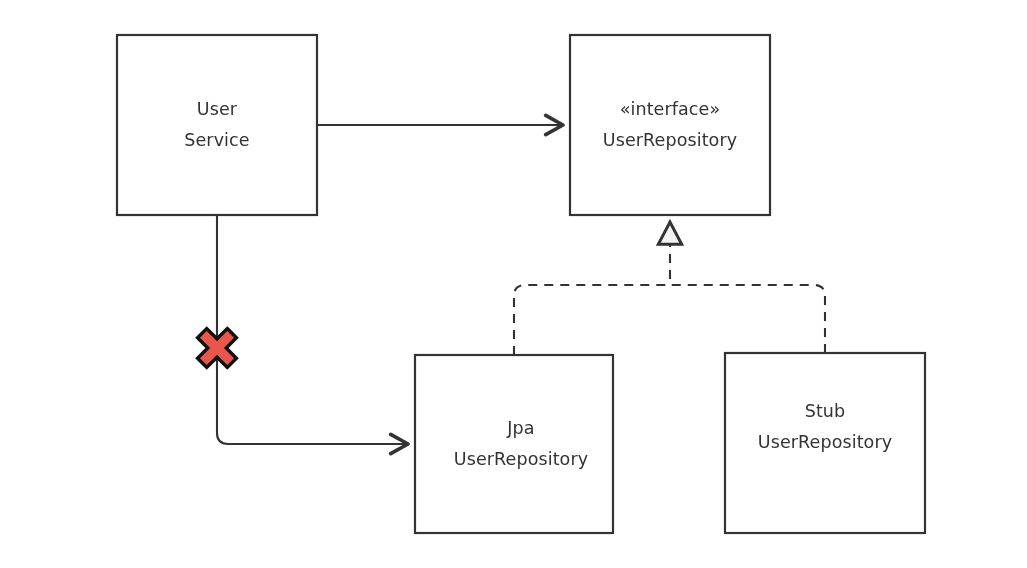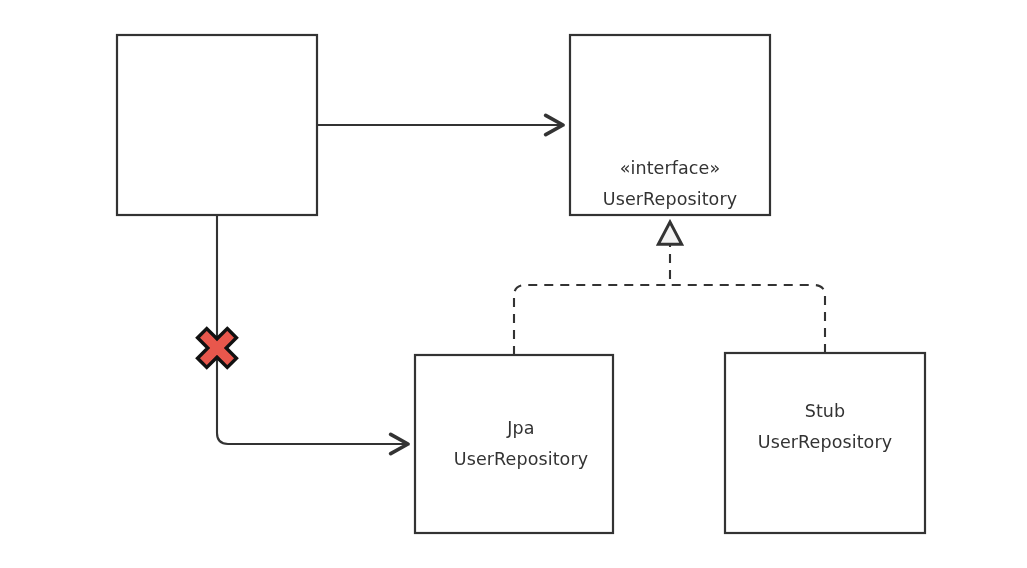--- a/index.html
+++ b/index.html
@@ -78,22 +78,26 @@
 
     <path d="M 825 353 L 825 296 Q 825 285 814 285 L 670 285" fill="none" stroke="#333333" stroke-width="2.1" stroke-dasharray="9 7" stroke-linecap="butt"></path>
 
     <g transform="translate(217,348) rotate(45)">
       <path d="M -6.5 -21 L 6.5 -21 L 6.5 -6.5 L 21 -6.5 L 21 6.5
                L 6.5 6.5 L 6.5 21 L -6.5 21 L -6.5 6.5 L -21 6.5
                L -21 -6.5 L -6.5 -6.5 Z" fill="#e8574c" stroke="#111111" stroke-width="3.4" stroke-linejoin="miter"></path>
     </g>
   </svg>
 
+  <div class="node-label" style="left:117px; top:35px; width:200px; height:180px;">
+    <span>User</span>
+    <span>Service</span>
+  </div>
 
-  <div class="node-label" style="left:570px; top:35px; width:200px; height:180px;justify-content:flex-end;">
+  <div class="node-label" style="left:570px; top:35px; width:200px; height:180px;">
     <span>«interface»</span>
     <span>UserRepository</span>
   </div>
 
   <div class="node-label" style="left:415px; top:355px; width:212px; height:178px;">
     <span>Jpa</span>
     <span>UserRepository</span>
   </div>
 
   <div class="node-label" style="left:725px; top:353px; width:200px; height:148px;">

